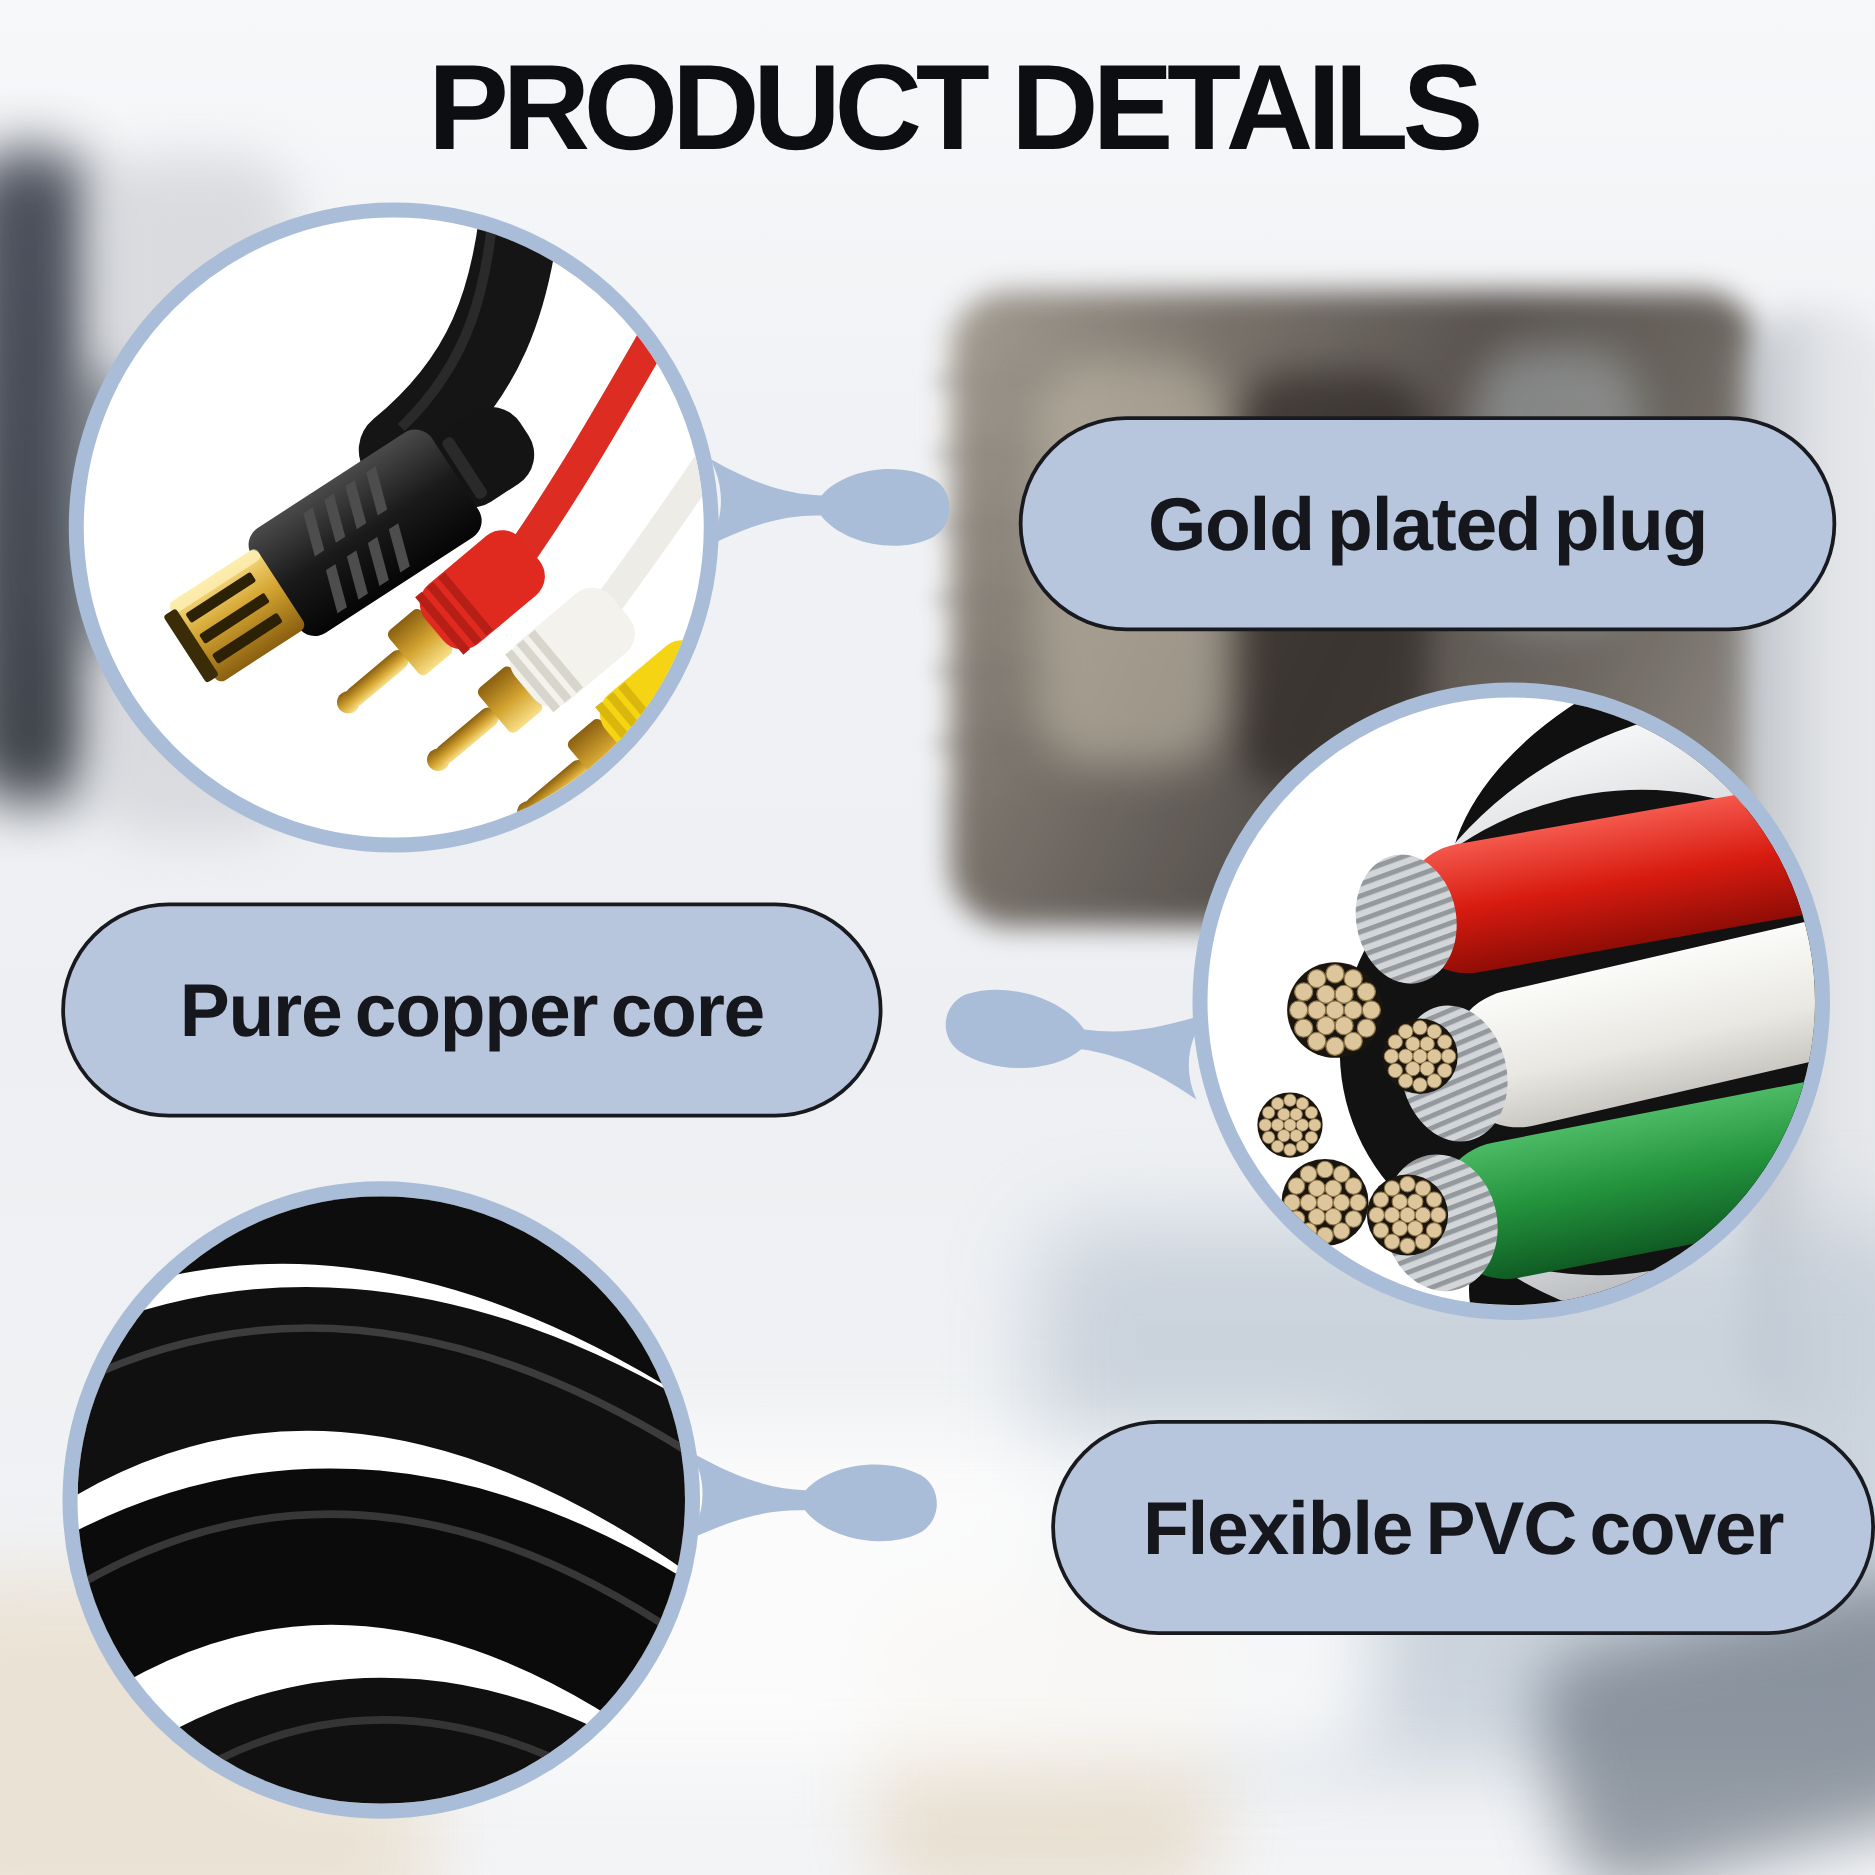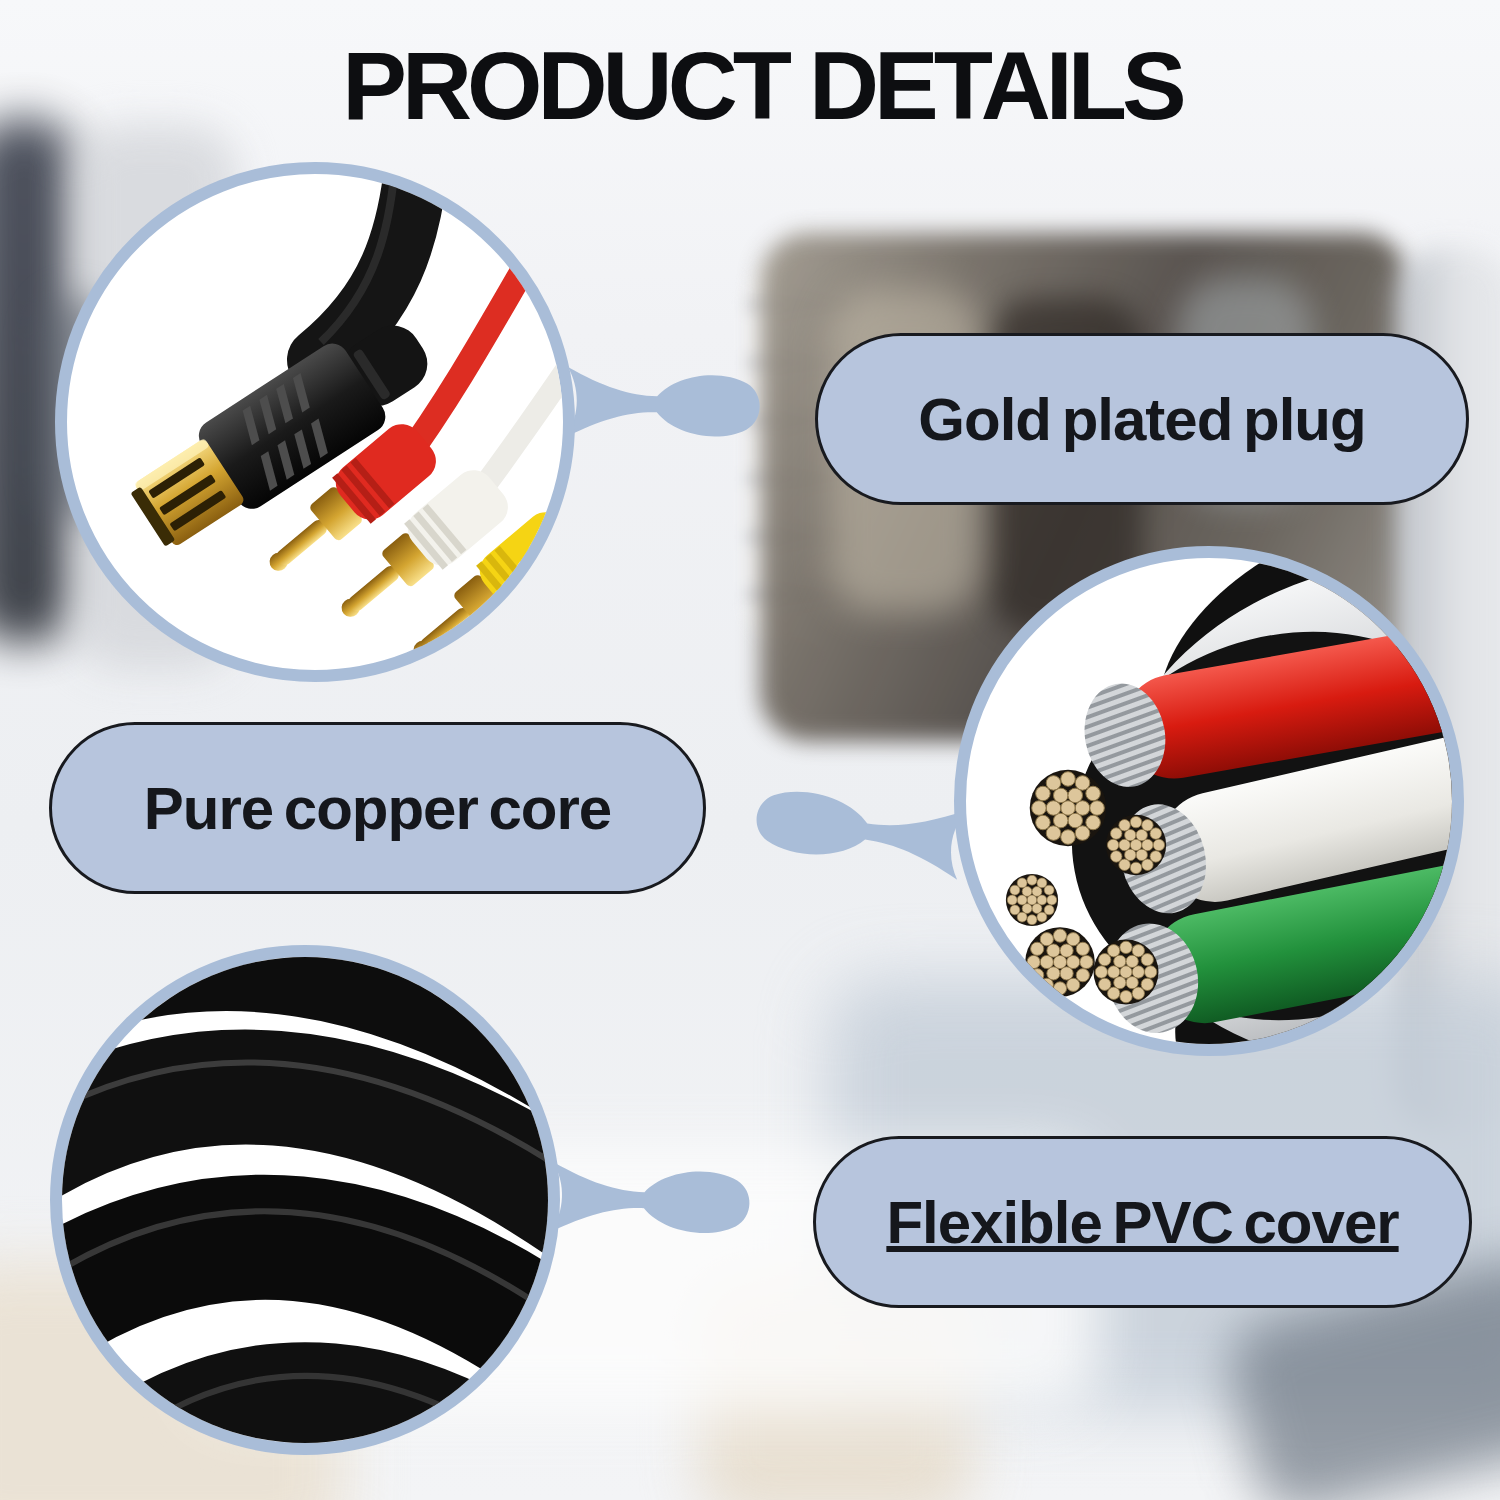--- a/index.html
+++ b/index.html
@@ -46,21 +46,21 @@
   .conn2{left:747px;top:805px;width:215px;height:80px;transform:rotate(8deg);transform-origin:100% 50%;}
   .conn3{left:552px;top:1157px;width:205px;height:80px;transform:rotate(2deg);transform-origin:0 50%;}
   
   .pill{
     position:absolute;z-index:3;background:#b7c5dd;border:3px solid #181a1f;border-radius:95px;
     display:flex;align-items:center;justify-content:center;
     color:#15171c;font-weight:bold;font-size:60px;letter-spacing:-1px;word-spacing:-5px;
   }
   .pill1{left:815px;top:333px;width:648px;height:166px;}
   .pill2{left:49px;top:722px;width:651px;height:166px;}
-  .pill3{left:813px;top:1136px;width:653px;height:166px;text-decoration:underline;}
+  .pill3{left:841px;top:1136px;width:653px;height:166px;}
 </style>
 </head>
 <body>
 
 <div class="canvas">
 
   <div class="bg">
     <div class="blob b-shelf-dark"></div>
     <div class="blob b-shelf-light"></div>
     <div class="blob b-shelf-mid"></div>

